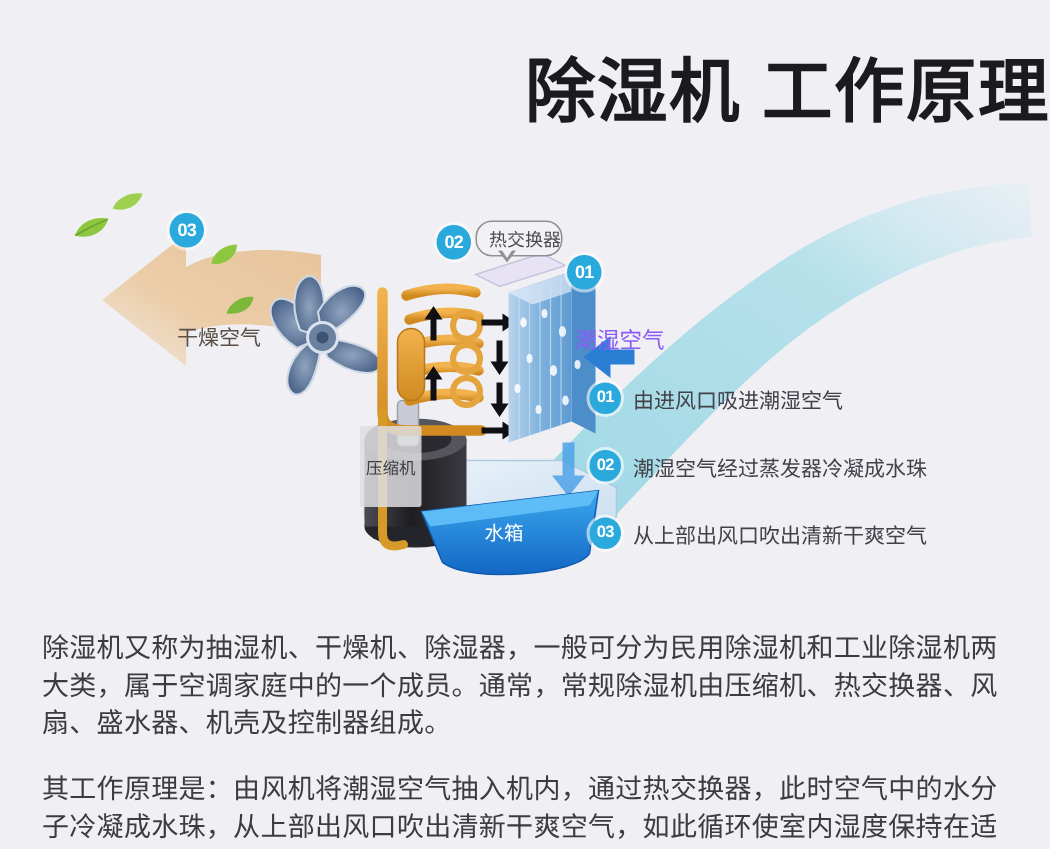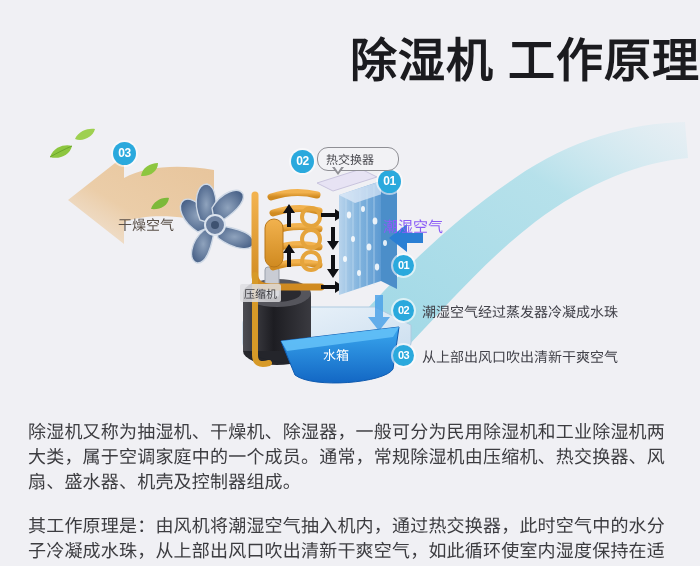--- a/index.html
+++ b/index.html
@@ -58,21 +58,21 @@
     box-shadow:0 0 0 2px rgba(255,255,255,.55);
     letter-spacing:-0.5px;
   }
   .badge.b01{left:378px;top:60px;}
   .badge.b02{left:291px;top:40px;}
   .badge.b03{left:113px;top:32px;}
 
   
   .bubble{
     position:absolute;left:317px;top:37px;
-    padding:2px 24px 3px 8px;
+    padding:2px 0 3px 8px;
     border:1.6px solid #8f8f95;border-radius:11px;
     background:#f2f2f5;
     font-size:12px;color:#4c4c52;white-space:nowrap;
   }
   .bubble-tail{
     position:absolute;left:332px;top:57px;
     width:0;height:0;
     border-left:6px solid transparent;
     border-right:6px solid transparent;
     border-top:8px solid #8f8f95;
@@ -85,21 +85,21 @@
     border-top:6px solid #f2f2f5;
   }
 
   
   .lbl{position:absolute;white-space:nowrap;}
   .lbl-wet{left:383px;top:105px;font-size:15px;color:#8b5cf6;}
   .lbl-dry{left:118px;top:104px;font-size:14px;color:#5a5048;}
   .lbl-comp{
     left:240px;top:174px;font-size:11px;color:#3d3d42;
     background:rgba(222,222,226,.85);
-    padding:1px 4px;border-radius:2px;
+    padding:19px 4px;border-radius:2px;
   }
   .lbl-tank{left:323px;top:235px;font-size:13px;color:#ffffff;font-weight:normal;}
 
   
   .legend{position:absolute;left:393px;top:255px;width:300px;}
   .legend-row{display:flex;align-items:center;margin-bottom:24px;}
   .legend-row:last-child{margin-bottom:0;}
   .legend-badge{
     flex:0 0 auto;
     width:21px;height:21px;border-radius:50%;
@@ -314,20 +314,21 @@
 
     <div class="lbl lbl-wet">潮湿空气</div>
     <div class="lbl lbl-dry">干燥空气</div>
     <div class="lbl lbl-comp">压缩机</div>
     <div class="lbl lbl-tank">水箱</div>
   </div>
 
   <div class="legend">
     <div class="legend-row">
       <div class="legend-badge">01</div>
+      <div class="legend-text">由进风口吸进潮湿空气</div>
     </div>
     <div class="legend-row">
       <div class="legend-badge">02</div>
       <div class="legend-text">潮湿空气经过蒸发器冷凝成水珠</div>
     </div>
     <div class="legend-row">
       <div class="legend-badge">03</div>
       <div class="legend-text">从上部出风口吹出清新干爽空气</div>
     </div>
   </div>

